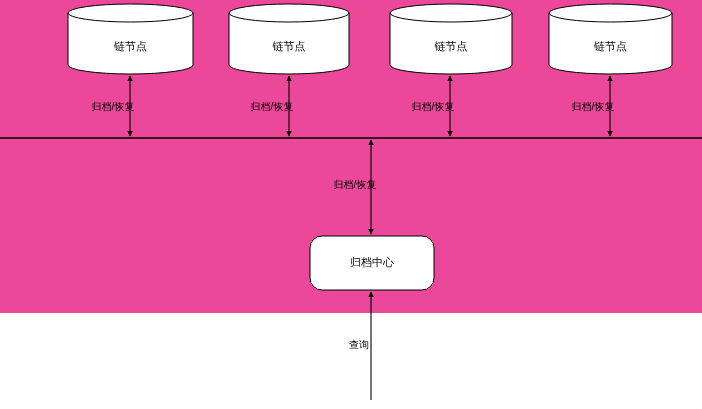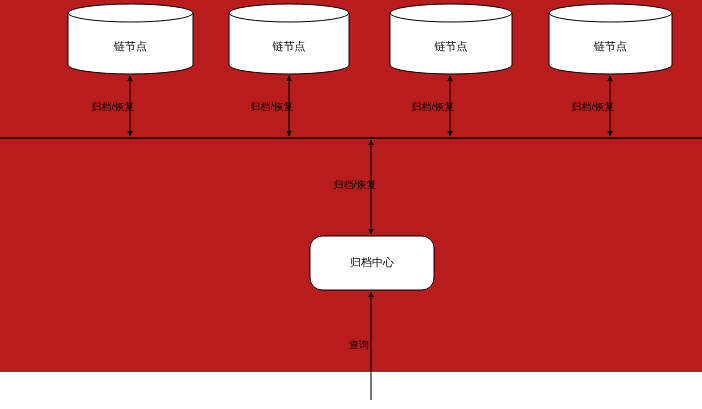--- a/index.html
+++ b/index.html
@@ -9,22 +9,22 @@
   }
   body {
     width: 702px;
     height: 409px;
     font-family: "Liberation Sans", "DejaVu Sans", sans-serif;
     overflow: hidden;
   }
   #diagram-root {
     position: relative;
     width: 702px;
-    height: 372px;
-    background: #b91c1c;
+    height: 313px;
+    background: #ec4899;
   }
   svg#diagram-canvas {
     position: absolute;
     top: 0;
     left: 0;
     width: 702px;
     height: 409px;
     display: block;
   }
   .node-shape {

